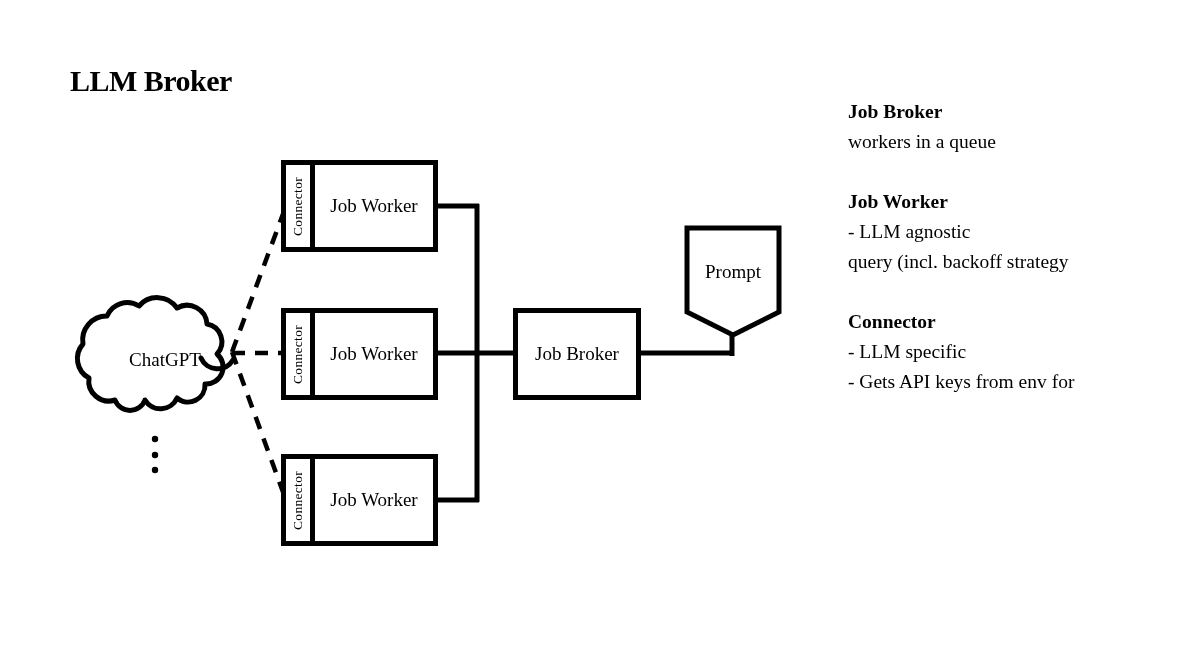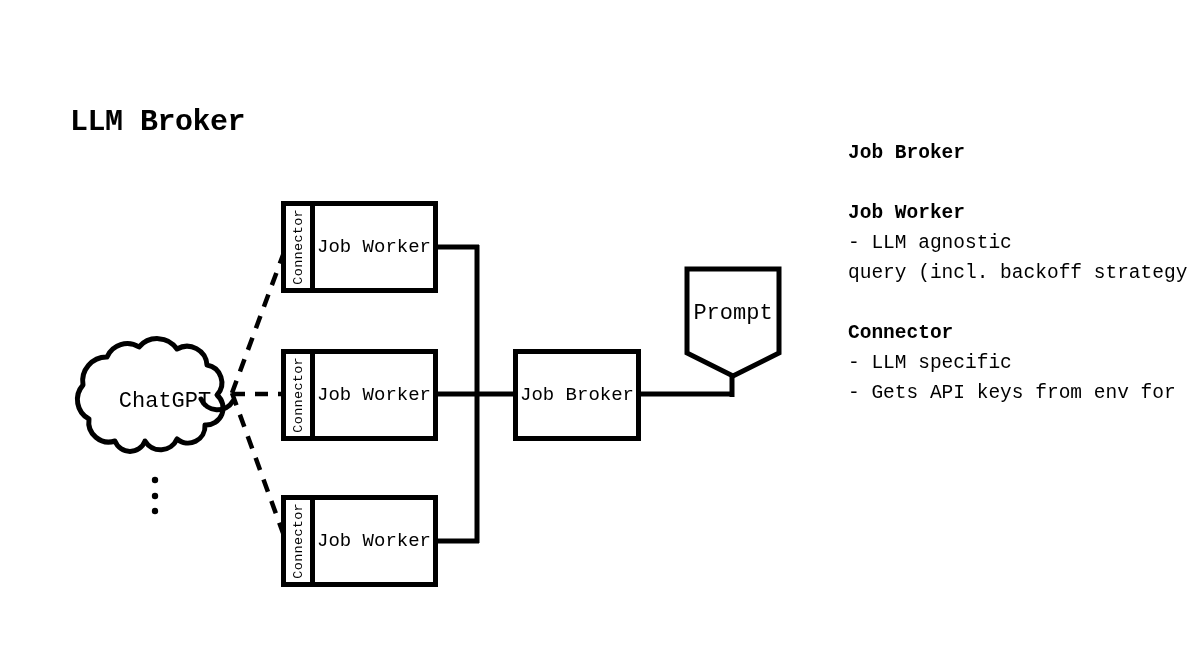--- a/index.html
+++ b/index.html
@@ -3,24 +3,23 @@
 <meta charset="utf-8">
 <style>
   :root { --ink: #000000; --bg: #ffffff; }
   * { margin: 0; padding: 0; box-sizing: border-box; }
   html, body { background: #fff; }
   .slide {
     position: relative;
     width: 1194px;
     height: 570px;
     background: var(--bg);
-    font-family: Liberation Mono, monospace;
+    font-family: Liberation Serif, serif;
     color: var(--ink);
     overflow: hidden;
-    margin-top: 41px;
   }
   .slide-title {
     position: absolute;
     left: 70px;
     top: 64px;
     font-size: 30px;
     font-weight: bold;
     letter-spacing: -0.5px;
     color: var(--ink);
   }
@@ -63,21 +62,21 @@
     display: flex;
     align-items: center;
     justify-content: center;
   }
   .node-label { font-size: 19px; color: var(--ink); white-space: nowrap; }
   .float-label {
     position: absolute;
     display: flex;
     align-items: center;
     justify-content: center;
-    font-size: 22px;
+    font-size: 19px;
     color: var(--ink);
     white-space: nowrap;
   }
   .cloud-label  { left: 95px;  top: 348px; width: 140px; height: 24px; }
   .prompt-label { left: 683px; top: 260px; width: 100px; height: 24px; }
   
   .notes {
     position: absolute;
     left: 848px;
     top: 97px;
@@ -166,20 +165,21 @@
     </div>
   </div>
 
   <div class="node broker-box">
     <span class="node-label">Job Broker</span>
   </div>
 
   <div class="notes">
     <div class="note-section">
       <div class="note-heading">Job Broker</div>
+      <div class="note-line">workers in a queue</div>
     </div>
     <div class="note-section">
       <div class="note-heading">Job Worker</div>
       <div class="note-line">- LLM agnostic</div>
       <div class="note-line">query (incl. backoff strategy</div>
     </div>
     <div class="note-section">
       <div class="note-heading">Connector</div>
       <div class="note-line">- LLM specific</div>
       <div class="note-line">- Gets API keys from env for</div>

